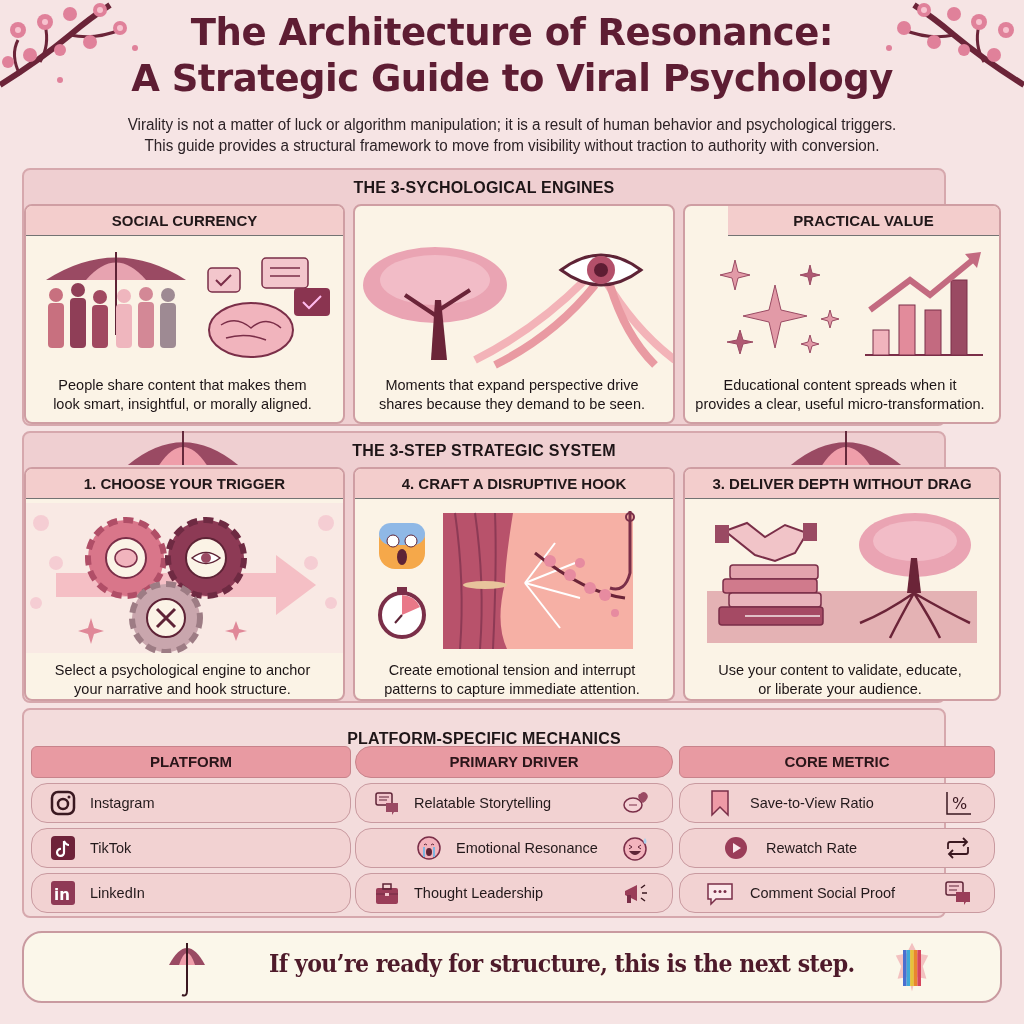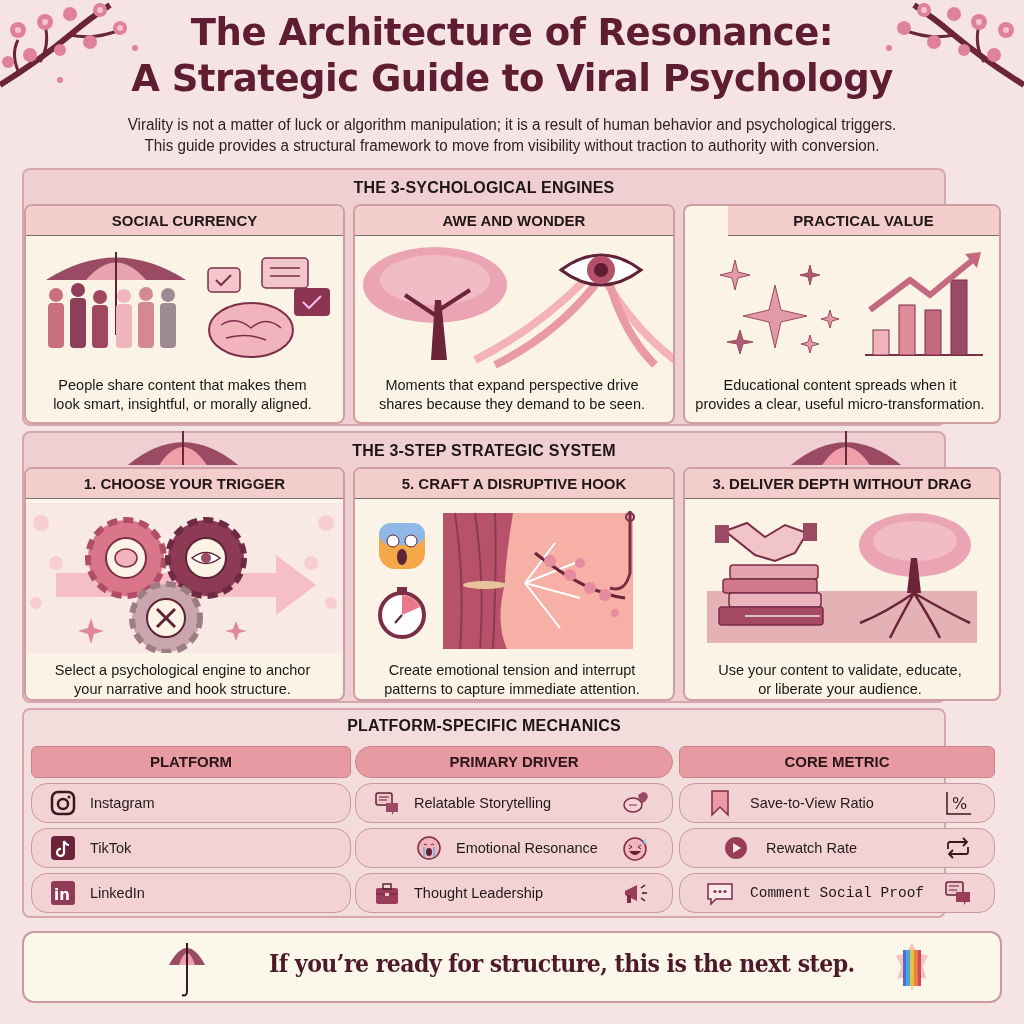--- a/index.html
+++ b/index.html
@@ -93,21 +93,21 @@
     color: #23191b;
   }
   .cell .ico { width: 26px; height: 26px; margin-left: 18px; margin-right: 14px; flex: none; }
   .cell .ico-r { width: 28px; height: 26px; position: absolute; right: 22px; top: 6px; }
   .cell .ico-l2 { width: 24px; height: 28px; margin-left: 28px; margin-right: 18px; flex: none; }
 
   .cta {
     position: absolute; left: 22px; top: 931px; width: 980px; height: 72px;
     background: #fbf7ea;
     border: 2px solid #c99aa0;
-    border-radius: 12px;
+    border-radius: 20px;
   }
   .cta-text {
     position: absolute; left: 245px; top: 16px;
     font-family: "DejaVu Serif", serif;
     font-weight: bold;
     font-size: 24px;
     color: #4e1a2a;
     letter-spacing: -0.6px;
     transform: scaleX(0.92);
     transform-origin: left center;
@@ -224,21 +224,20 @@
         <path d="M277 62 l6 6 l12 -12" stroke="#fbe" stroke-width="2" fill="none"></path>
       </g>
     </svg>
     <div class="card-text" style="top:170px;">
       <div>People share content that makes them</div>
       <div>look smart, insightful, or morally aligned.</div>
     </div>
   </div>
 
   <div class="card" style="left:329px;top:34px;width:322px;height:220px;">
-    <div class="card-head">AWE AND WONDER</div>
     <svg class="card-art" viewBox="0 0 320 130" style="top:34px;height:130px;">
       <g fill="none" stroke-width="8">
         <path d="M120 120 Q180 90 230 40" stroke="#f3b3b8"></path>
         <path d="M140 125 Q200 95 240 45" stroke="#e99aa2"></path>
         <path d="M320 120 Q280 90 250 40" stroke="#f3b3b8"></path>
         <path d="M300 125 Q270 95 255 45" stroke="#e99aa2"></path>
       </g>
       <g>
         <ellipse cx="80" cy="45" rx="72" ry="38" fill="#eaa4b3"></ellipse>
         <ellipse cx="80" cy="40" rx="55" ry="25" fill="#f2bcc7"></ellipse>
@@ -331,21 +330,21 @@
         <path d="M210 118 L213 126 L221 128 L213 130 L210 138 L207 130 L199 128 L207 126 Z"></path>
       </g>
     </svg>
     <div class="card-text" style="top:192px;">
       <div>Select a psychological engine to anchor</div>
       <div>your narrative and hook structure.</div>
     </div>
   </div>
 
   <div class="card" style="left:329px;top:34px;width:322px;height:234px;">
-    <div class="card-head">5. CRAFT A DISRUPTIVE HOOK</div>
+    <div class="card-head">4. CRAFT A DISRUPTIVE HOOK</div>
     <svg class="card-art" viewBox="0 0 320 150" style="top:34px;height:150px;">
       <g>
         <rect x="24" y="20" width="46" height="46" rx="16" fill="#f5a84a"></rect>
         <rect x="24" y="20" width="46" height="22" rx="12" fill="#8fb8e6"></rect>
         <circle cx="38" cy="38" r="6" fill="#fff" stroke="#5e2336"></circle>
           <circle cx="56" cy="38" r="6" fill="#fff" stroke="#5e2336"></circle>
         <ellipse cx="47" cy="54" rx="5" ry="8" fill="#5e2336"></ellipse>
       </g>
       <g>
         <circle cx="47" cy="112" r="22" fill="#fff" stroke="#7a2e48" stroke-width="4"></circle>
@@ -409,21 +408,21 @@
       </g>
     </svg>
     <div class="card-text" style="top:192px;">
       <div>Use your content to validate, educate,</div>
       <div>or liberate your audience.</div>
     </div>
   </div>
 </div>
 
 <div class="section" style="top:708px;height:210px;background:#f3dcdc;">
-  <div class="section-title" style="margin-top:7px;">PLATFORM-SPECIFIC MECHANICS</div>
+  <div class="section-title" style="margin-top:20px;">PLATFORM-SPECIFIC MECHANICS</div>
 
   <div class="col-head" style="left:7px;width:320px;">PLATFORM</div>
   <div class="col-head" style="left:331px;width:318px;border-radius:16px;">PRIMARY DRIVER</div>
   <div class="col-head" style="left:655px;width:316px;">CORE METRIC</div>
 
   <div class="cell" style="left:7px;top:73px;width:320px;">
     <svg class="ico" viewBox="0 0 26 26">
         <rect x="2" y="2" width="22" height="22" rx="6" fill="none" stroke="#3a1820" stroke-width="2.5"></rect>
         <circle cx="13" cy="14" r="5" fill="none" stroke="#3a1820" stroke-width="2.5"></circle>
         <circle cx="19" cy="7" r="1.5" fill="#3a1820"></circle>
@@ -505,21 +504,21 @@
         <line x1="2" y1="14" x2="24" y2="14" stroke="#6e2a42"></line>
         <rect x="11" y="13" width="4" height="3" fill="#f3c6cc"></rect>
       </svg>
     <span>Thought Leadership</span>
     <svg class="ico-r" viewBox="0 0 28 26">
         <path d="M3 11 L15 5 L15 21 L3 15 Z" fill="#9a3d58"></path>
         <rect x="5" y="15" width="4" height="8" fill="#7a2e48"></rect>
         <path d="M19 8 L23 5 M20 13 L25 13 M19 18 L23 21" stroke="#3a1820" stroke-width="1.5"></path>
       </svg>
   </div>
-  <div class="cell" style="left:655px;top:163px;width:316px;font-family:Liberation Mono, monospace;">
+  <div class="cell" style="left:655px;top:163px;width:316px;">
     <svg class="ico-l2" viewBox="0 0 28 28" style="width:28px;margin-left:26px;margin-right:16px;">
         <path d="M2 5 L26 5 L26 20 L10 20 L5 25 L5 20 L2 20 Z" fill="#fbe8ea" stroke="#7a2e48" stroke-width="1.5"></path>
         <circle cx="9" cy="12.5" r="1.5" fill="#7a2e48"></circle>
         <circle cx="14" cy="12.5" r="1.5" fill="#7a2e48"></circle>
         <circle cx="19" cy="12.5" r="1.5" fill="#7a2e48"></circle>
       </svg>
     <span>Comment Social Proof</span>
     <svg class="ico-r" viewBox="0 0 28 26">
         <rect x="2" y="2" width="17" height="13" rx="2" fill="#f3c6cc" stroke="#5e2336" stroke-width="1.5"></rect>
         <line x1="5" y1="6" x2="15" y2="6" stroke="#5e2336"></line>

